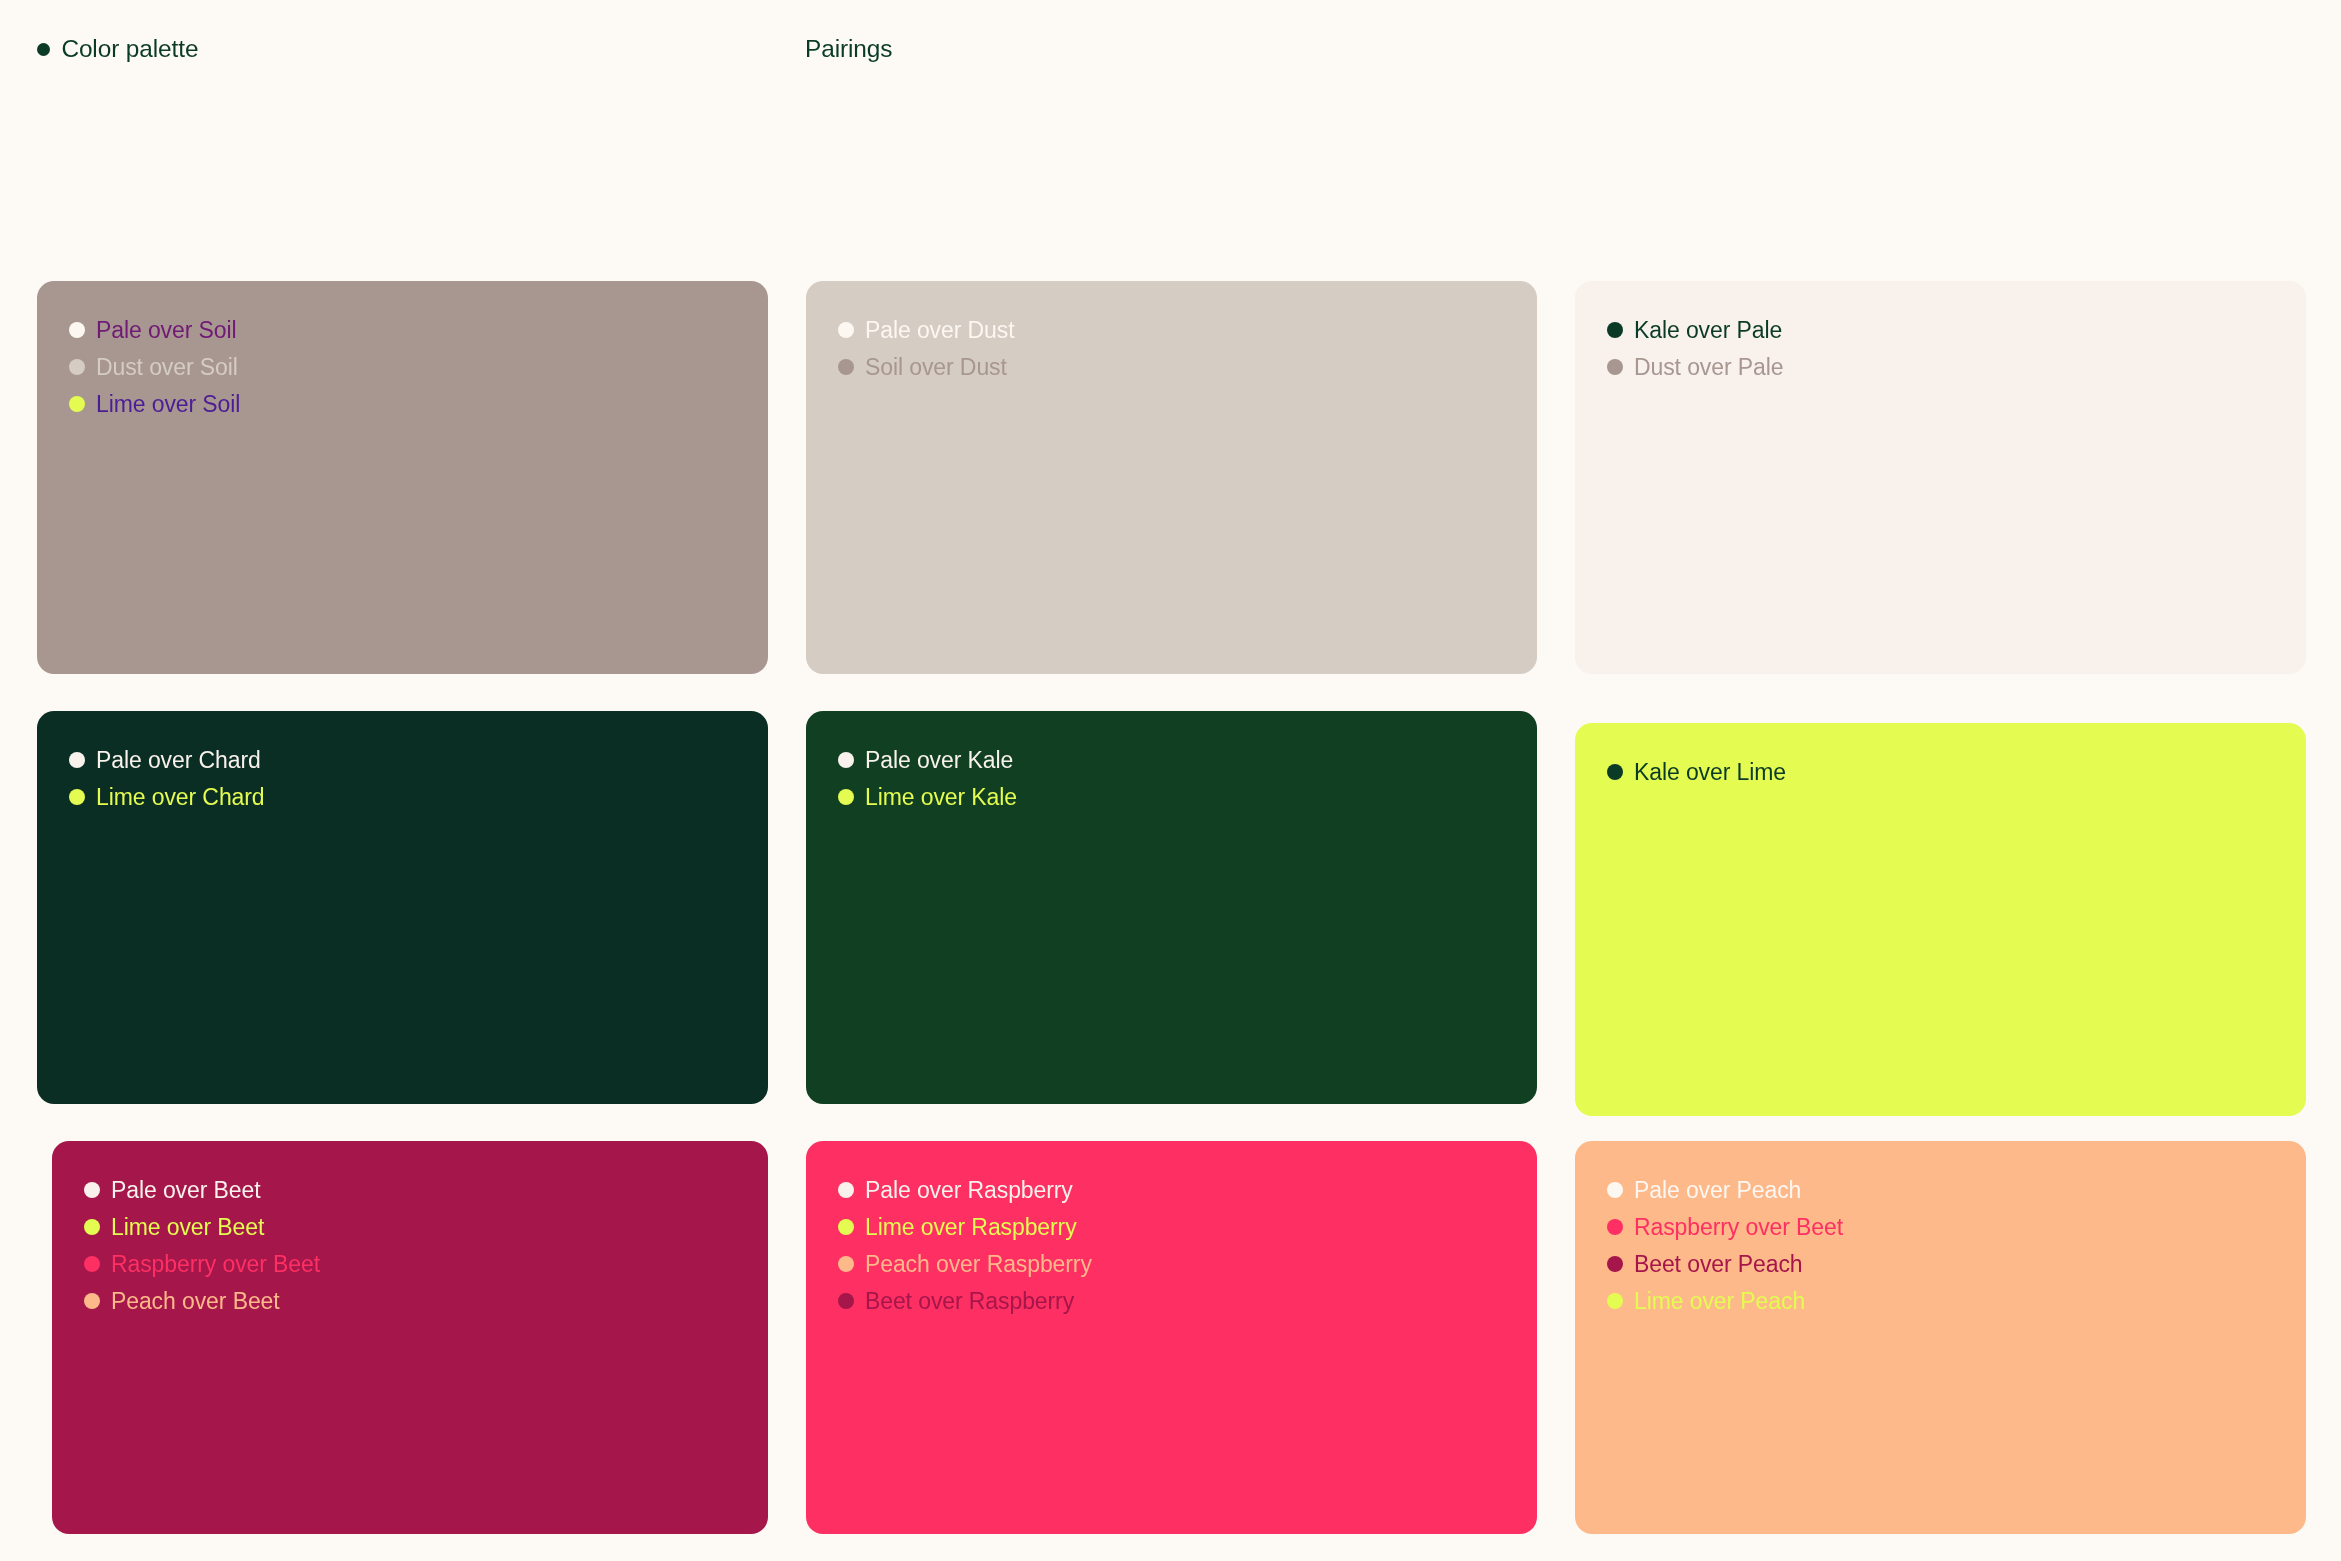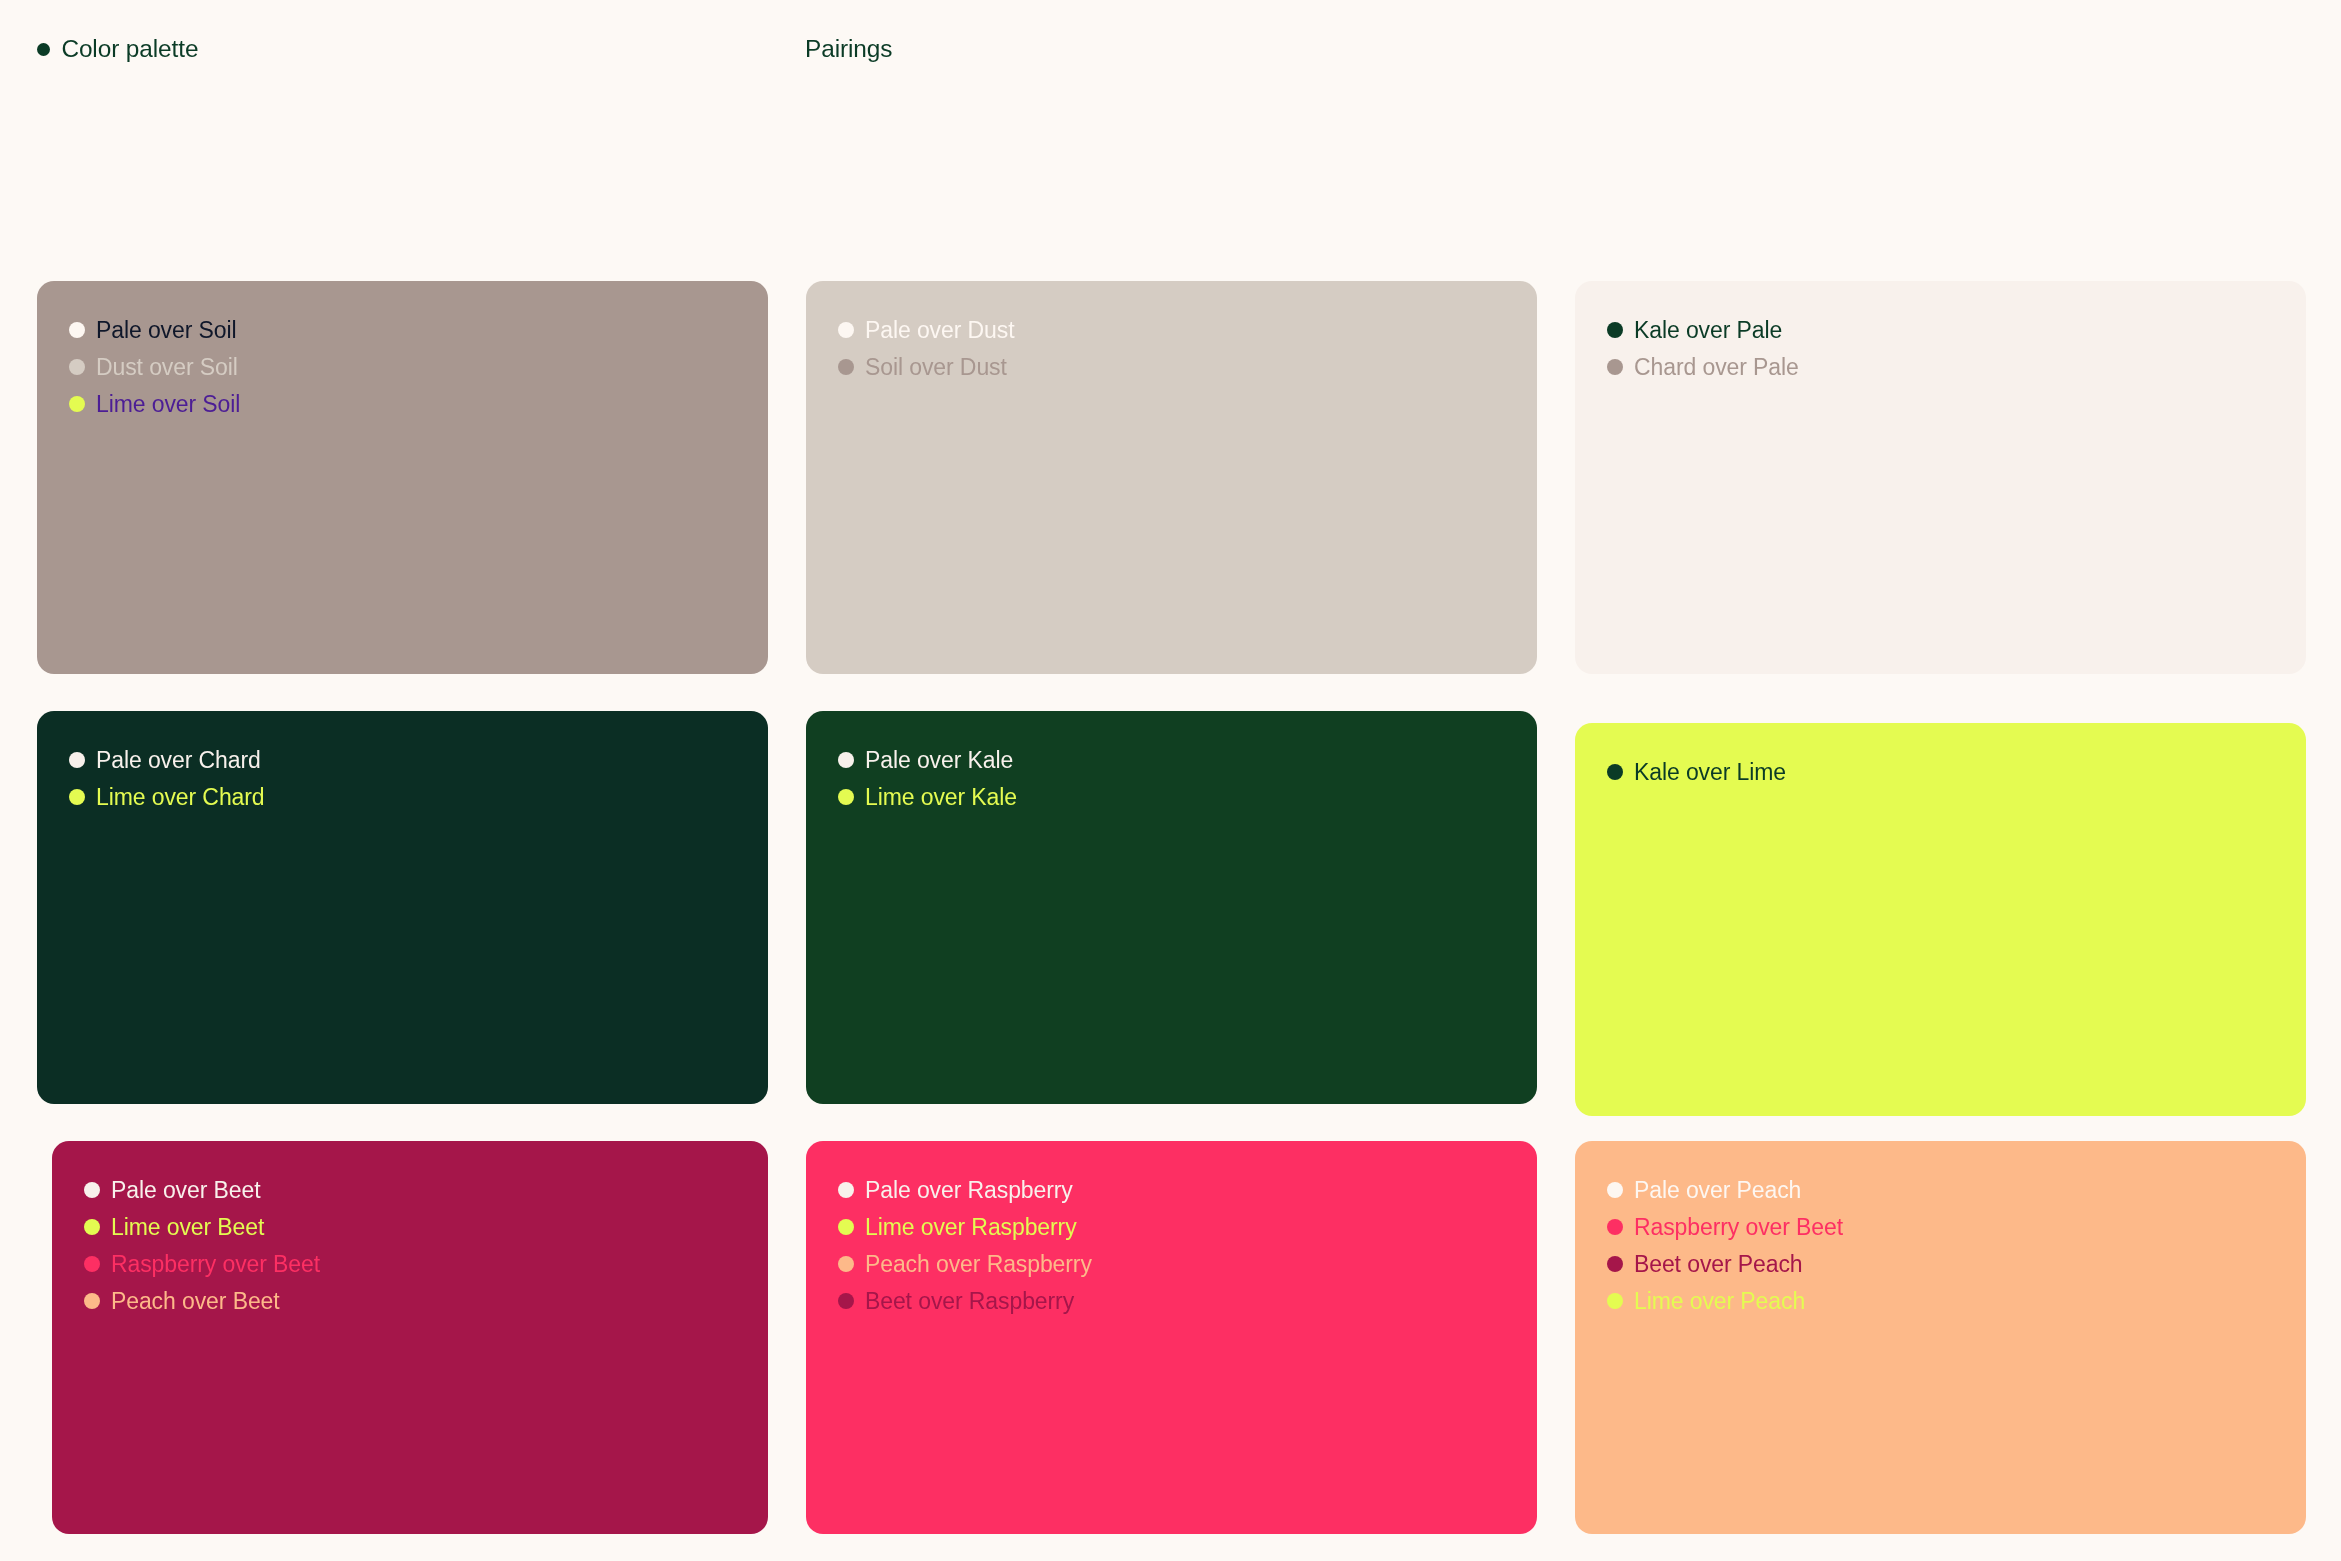--- a/index.html
+++ b/index.html
@@ -121,21 +121,21 @@
     <div class="header-item secondary">
       <span>Pairings</span>
     </div>
   </div>
 
   <div class="grid">
       <div class="swatch-card" style="background: rgb(168, 151, 144);">
         <div class="pair-list">
           <div class="pair-row">
             <span class="pair-dot" style="background: rgb(253, 247, 242);"></span>
-            <span class="pair-label" style="color: #0f172a;">Pale over Soil</span>
+            <span class="pair-label" style="color: #701a75;">Pale over Soil</span>
           </div>
           <div class="pair-row">
             <span class="pair-dot" style="background: rgb(213, 204, 195);"></span>
             <span class="pair-label" style="color: rgb(213, 204, 195);">Dust over Soil</span>
           </div>
           <div class="pair-row">
             <span class="pair-dot" style="background: rgb(228, 251, 81);"></span>
             <span class="pair-label" style="color: #4c1d95;">Lime over Soil</span>
           </div>
         </div>
@@ -153,21 +153,21 @@
         </div>
       </div>
       <div class="swatch-card" style="background: rgb(248, 241, 236);">
         <div class="pair-list">
           <div class="pair-row">
             <span class="pair-dot" style="background: rgb(11, 59, 38);"></span>
             <span class="pair-label" style="color: rgb(11, 59, 38);">Kale over Pale</span>
           </div>
           <div class="pair-row">
             <span class="pair-dot" style="background: rgb(168, 151, 144);"></span>
-            <span class="pair-label" style="color: rgb(168, 151, 144);">Chard over Pale</span>
+            <span class="pair-label" style="color: rgb(168, 151, 144);">Dust over Pale</span>
           </div>
         </div>
       </div>
       <div class="swatch-card" style="background: rgb(11, 46, 36);">
         <div class="pair-list">
           <div class="pair-row">
             <span class="pair-dot" style="background: rgb(248, 241, 236);"></span>
             <span class="pair-label" style="color: rgb(248, 241, 236);">Pale over Chard</span>
           </div>
           <div class="pair-row">

